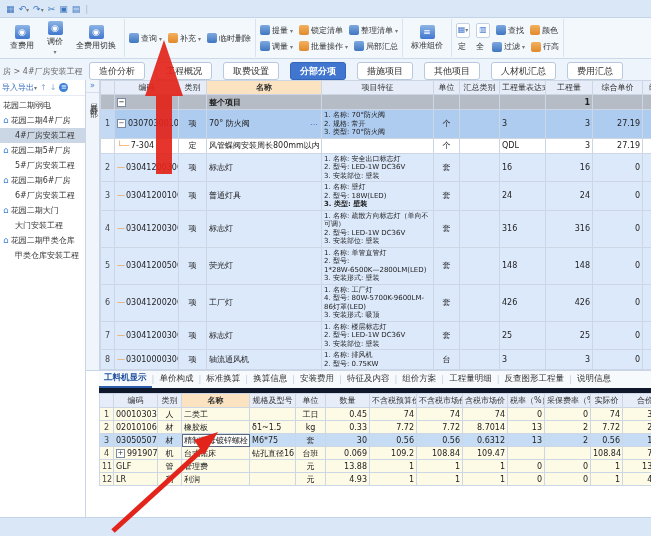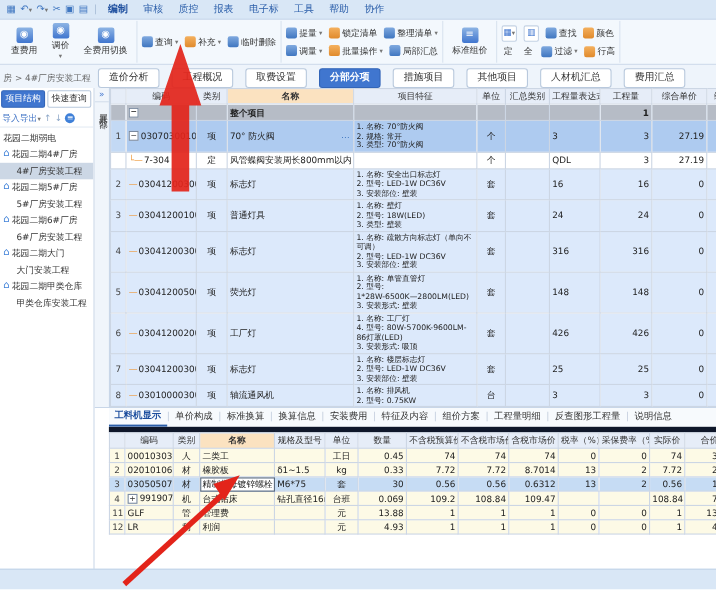--- a/index.html
+++ b/index.html
@@ -86,30 +86,20 @@
 <div class="app">
 
   <div class="titlebar">
     <span class="qicon">▦</span>
     <span class="qicon">↶<span class="arr">▾</span></span>
     <span class="qicon">↷<span class="arr">▾</span></span>
     <span class="qicon">✂</span>
     <span class="qicon">▣</span>
     <span class="qicon">▤</span>
     <span class="tsep">|</span>
-    <span style="display:flex;">
-        <span class="menu-item active">编制</span>
-        <span class="menu-item">审核</span>
-        <span class="menu-item">质控</span>
-        <span class="menu-item">报表</span>
-        <span class="menu-item">电子标</span>
-        <span class="menu-item">工具</span>
-        <span class="menu-item">帮助</span>
-        <span class="menu-item">协作</span>
-      </span>
   </div>
 
   <div class="toolbar">
     <div class="tgroup" style="gap:5px;">
       <span style="display:flex;gap:5px;">
           <div class="tall-btn">
             <span class="big">◉</span>
             <span>查费用</span>
           </div>
           <div class="tall-btn">
@@ -231,24 +221,20 @@
         <span class="page-tab active">分部分项</span>
         <span class="page-tab">措施项目</span>
         <span class="page-tab">其他项目</span>
         <span class="page-tab">人材机汇总</span>
         <span class="page-tab">费用汇总</span>
       </div>
   </div>
 
   <div class="content">
     <div class="sidebar">
-      <div class="sb-tabs">
-        <span class="sb-tab active">项目结构</span>
-        <span class="sb-tab">快速查询</span>
-      </div>
       <div class="sb-tools">
         <span><span>导入导出</span><span class="arr">▾</span></span>
         <span style="color:#8ea8c8;">↑</span>
         <span style="color:#8ea8c8;">↓</span>
         <span class="circ">≡</span>
       </div>
       <div class="tree">
           <div class="tree-item lv0">
             <span>花园二期弱电</span>
           </div>
@@ -388,21 +374,21 @@
                   <td class="num"></td>
                 </tr>
                 <tr class="item">
                   <td class="rownum">3</td>
                   <td><span class="conn">—</span><span>030412001001</span></td>
                   <td class="ctr">项</td>
                   <td><span>普通灯具</span></td>
                   <td class="features">
                     <div style="white-space: normal;">1. 名称: 壁灯</div>
                     <div style="white-space: normal;">2. 型号: 18W(LED)</div>
-                    <div style="white-space: normal;">3. 类型: 壁装</div>
+                    <div style="white-space: normal; font-weight: bold;">3. 类型: 壁装</div>
                   </td>
                   <td class="ctr">套</td>
                   <td></td>
                   <td>24</td>
                   <td class="num">24</td>
                   <td class="num">0</td>
                   <td class="num"></td>
                 </tr>
                 <tr class="item">
                   <td class="rownum">4</td>

